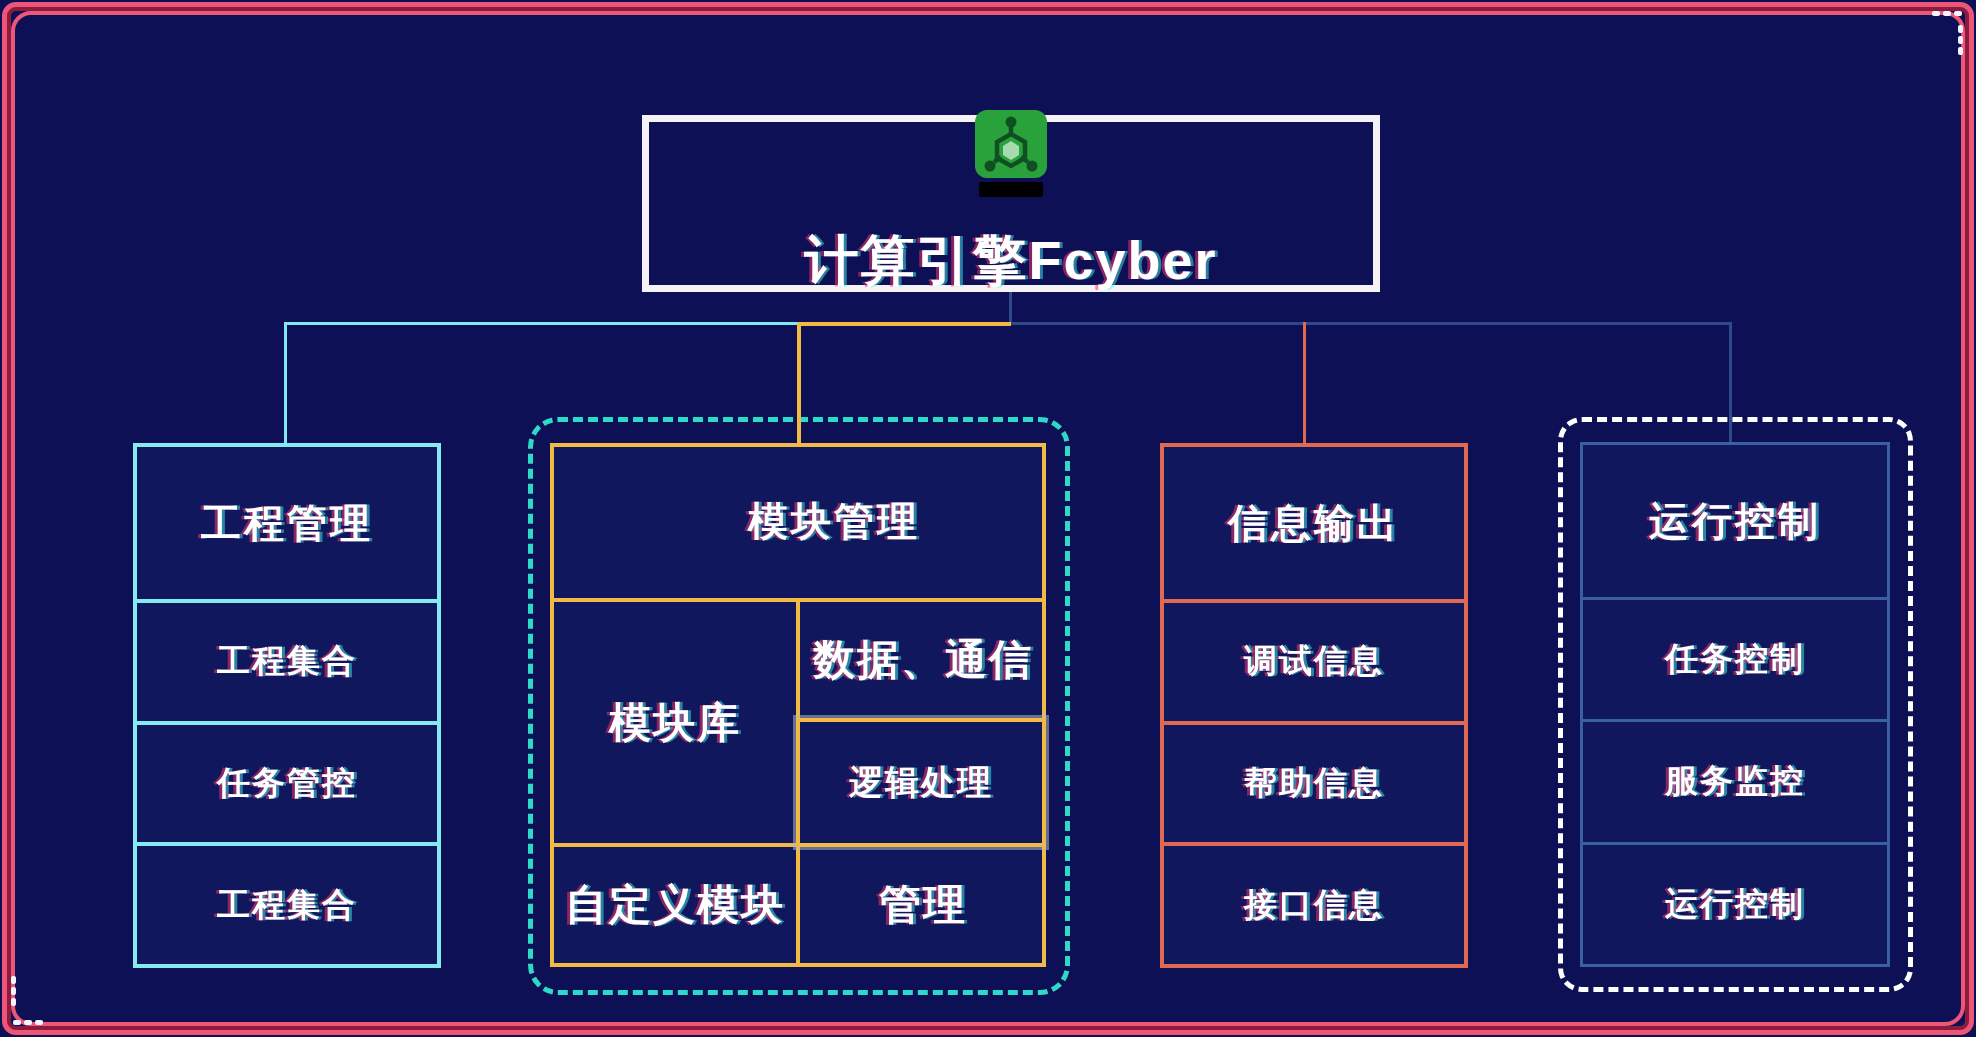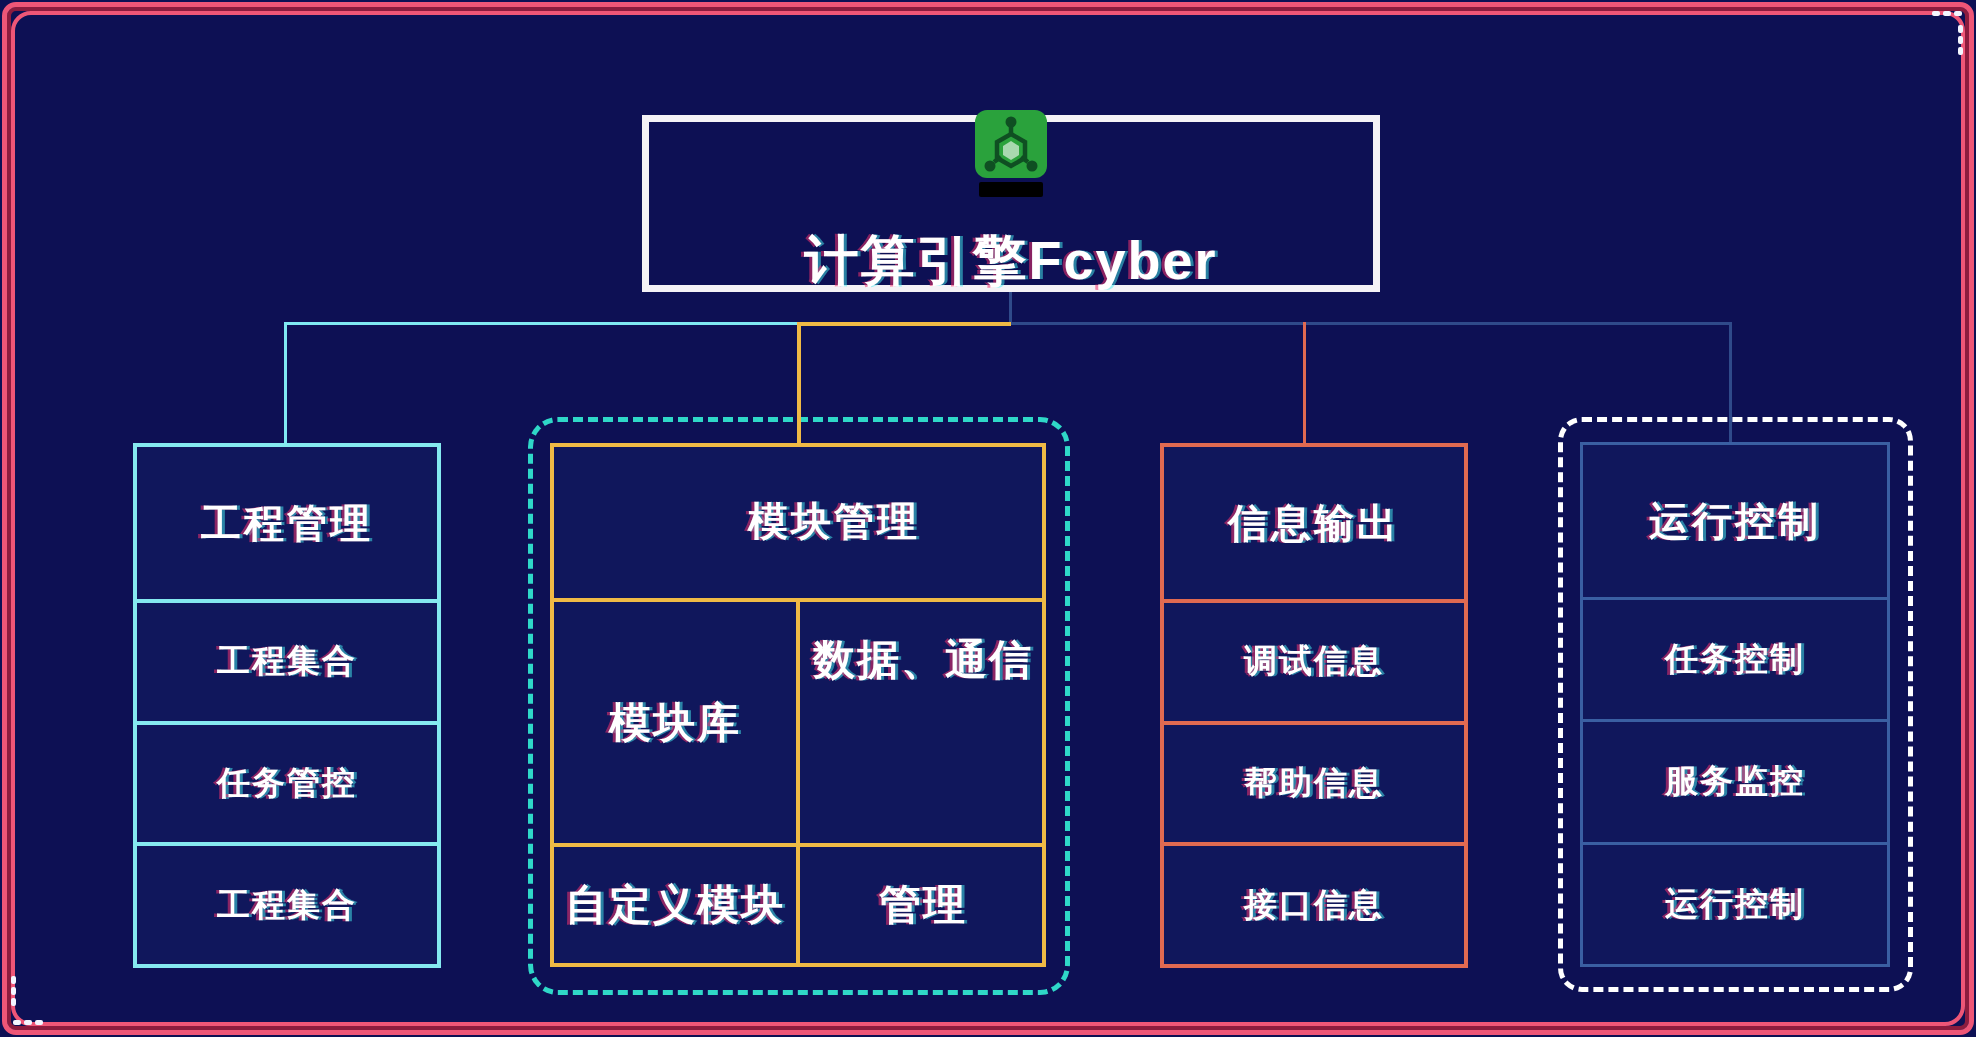--- a/index.html
+++ b/index.html
@@ -99,20 +99,21 @@
   </div>
 
   <div class="dashed" style="left:528px;top:417px;width:542px;height:578px;border:5px dashed #2fd8c8;border-radius:30px"></div>
   <div class="mod-box"></div>
   <div class="mod-hd glitch">模块管理</div>
   <div class="mod-line" style="left:550px;top:598px;width:496px;height:4px"></div>
   <div class="mod-line" style="left:796px;top:598px;width:4px;height:369px"></div>
   <div class="mod-line" style="left:550px;top:843px;width:496px;height:4px"></div>
   <div class="mod-label glitch" style="left:554px;top:602px;width:242px;height:241px">模块库</div>
   <div class="mod-label glitch" style="left:800px;top:602px;width:246px;height:116px">数据、通信</div>
+  <div class="logic-cell glitch">逻辑处理</div>
   <div class="mod-label glitch" style="left:800px;top:847px;width:246px;height:116px">管理</div>
   <div class="mod-label glitch" style="left:554px;top:847px;width:242px;height:116px">自定义模块</div>
 
   <div class="panel" style="left:1160px;top:443px;width:308px;height:525px;border:4px solid #e06a51">
     <div class="hd glitch">信息输出</div>
     <div class="cell glitch" style="border-top:4px solid #e06a51">调试信息</div>
     <div class="cell glitch" style="border-top:4px solid #e06a51">帮助信息</div>
     <div class="cell glitch" style="border-top:4px solid #e06a51">接口信息</div>
   </div>
 

